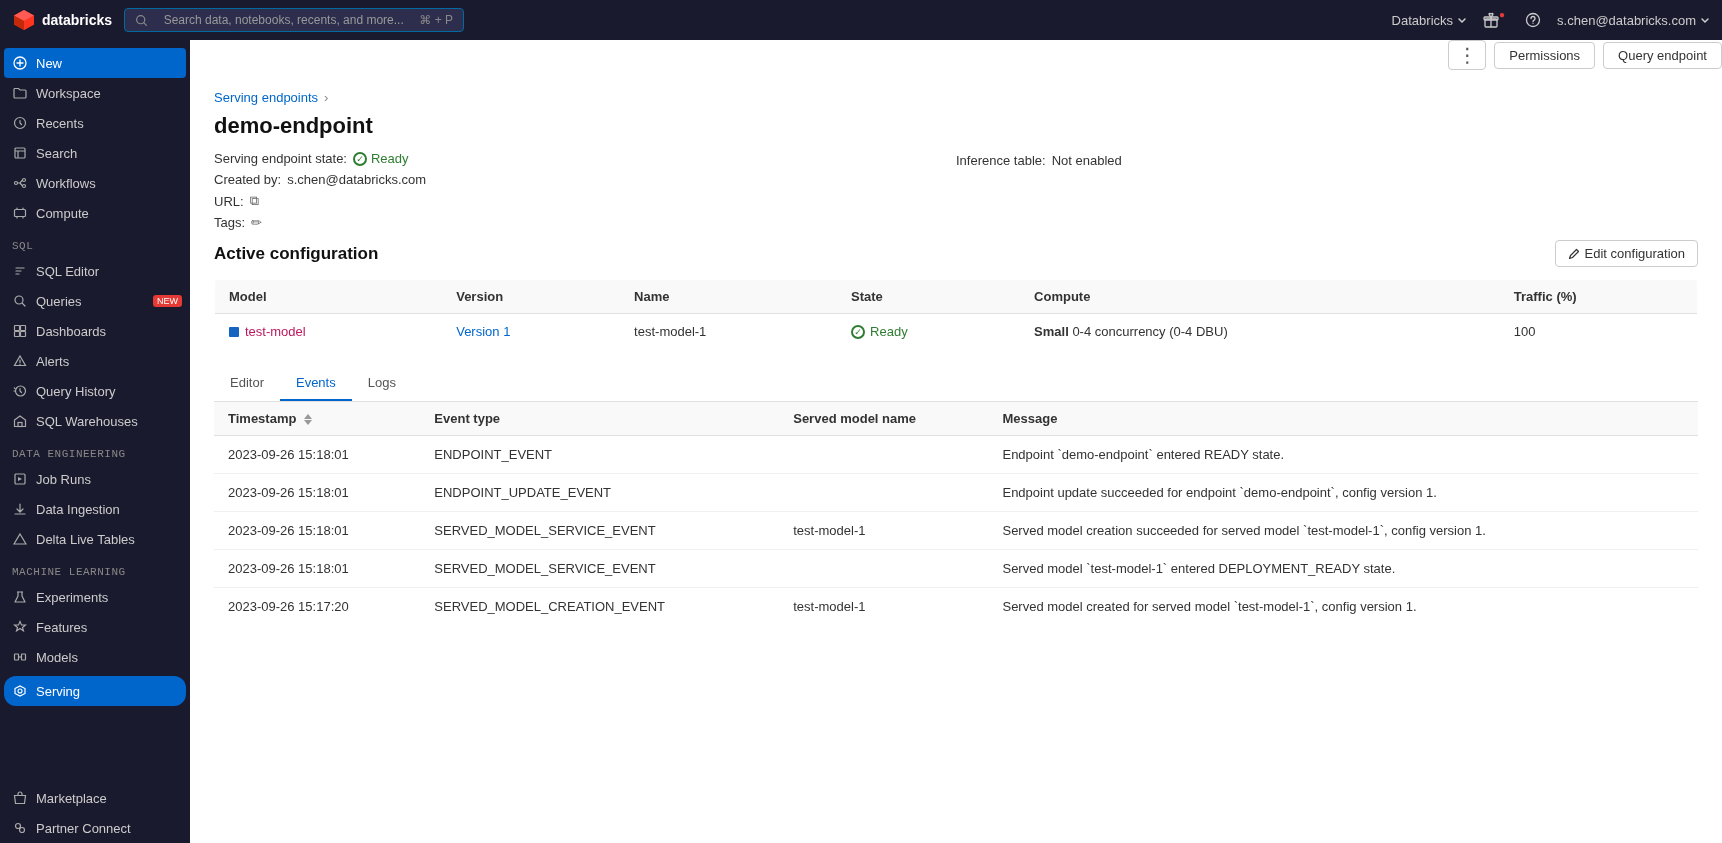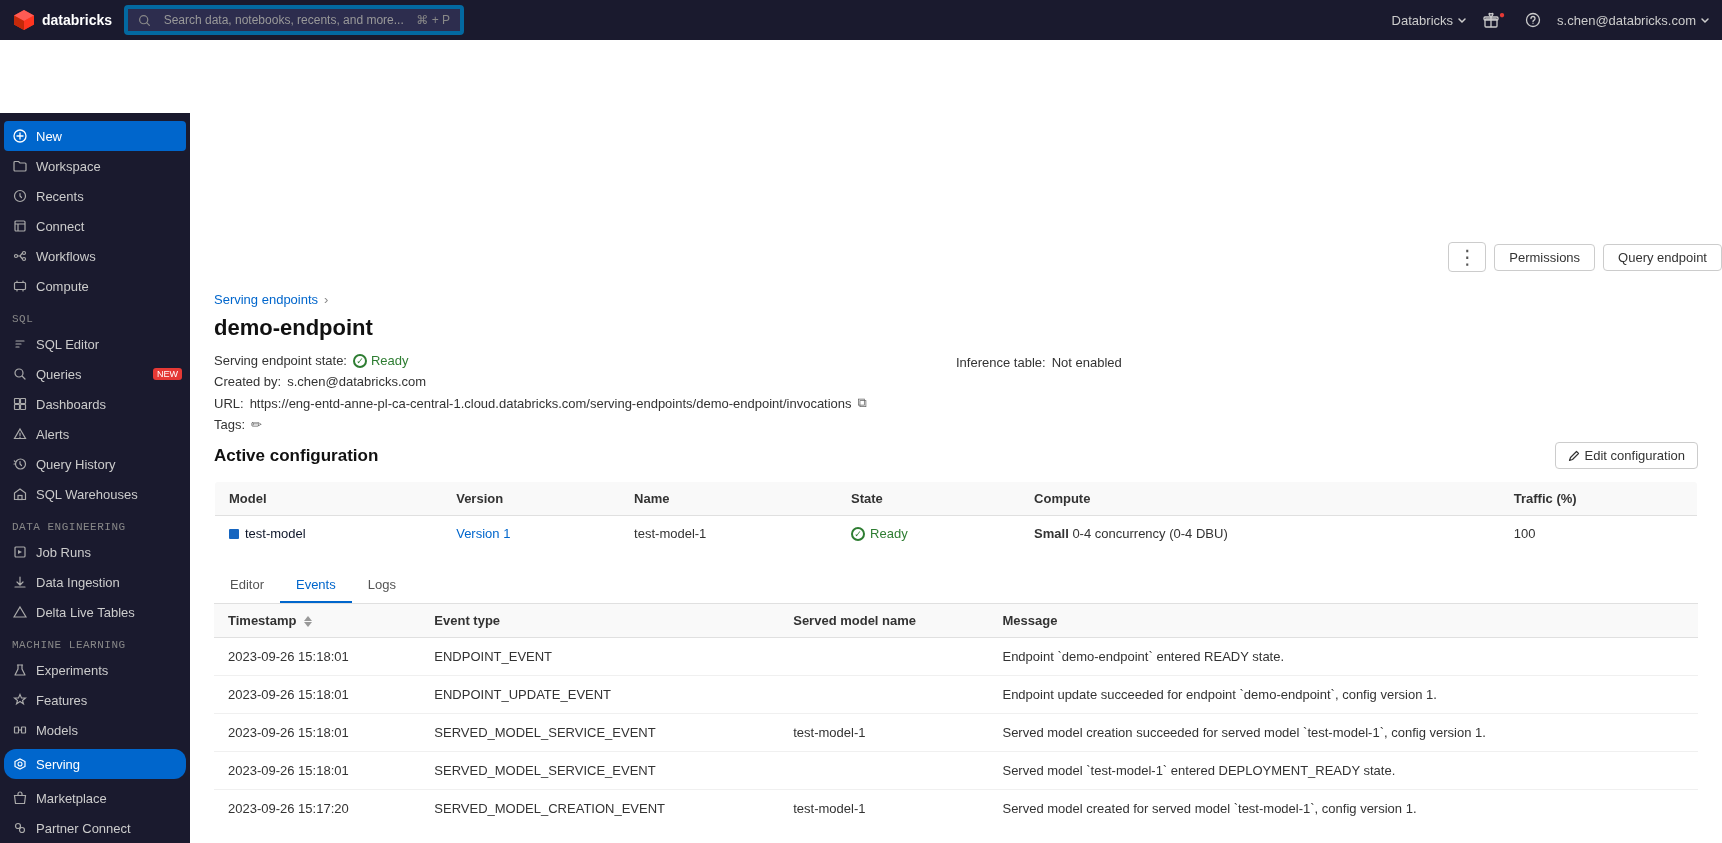--- a/index.html
+++ b/index.html
@@ -3,27 +3,27 @@
   <meta charset="utf-8">
   <style>
     * { box-sizing: border-box; margin: 0; padding: 0; }
     body { font-family: -apple-system, BlinkMacSystemFont, 'Segoe UI', sans-serif; font-size: 13px; color: #333; background: #fff; display: flex; flex-direction: column; height: 100vh; overflow: hidden; }
 
     
     .top-header { background: #1a1a2e; color: #fff; height: 40px; display: flex; align-items: center; padding: 0 12px; gap: 16px; justify-content: space-between; flex-shrink: 0; }
     .top-header-left { display: flex; align-items: center; gap: 12px; }
     .logo { display: flex; align-items: center; gap: 6px; color: #fff; font-size: 14px; font-weight: 600; }
     .logo-icon { width: 24px; height: 24px; }
-    .search-bar { background: #2d2d4e; border: 4px solid #0369a1; border-radius: 4px; padding: 4px 10px; color: #ccc; display: flex; align-items: center; gap: 8px; width: 340px; font-size: 13px; cursor: pointer; }
+    .search-bar { background: #2d2d4e; border: 1px solid #0369a1; border-radius: 4px; padding: 4px 10px; color: #ccc; display: flex; align-items: center; gap: 8px; width: 340px; font-size: 13px; cursor: pointer; }
     .search-bar span { color: #888; font-size: 12px; margin-left: auto; }
     .top-header-right { display: flex; align-items: center; gap: 16px; color: #ccc; font-size: 13px; }
     .top-right-item { cursor: pointer; display: flex; align-items: center; gap: 4px; }
 
     
-    .main-layout { display: flex; flex: 1; overflow: hidden; align-items: flex-end; }
+    .main-layout { display: flex; flex: 1; overflow: hidden; }
 
     
     .sidebar { width: 190px; background: #1a1a2e; color: #ccc; display: flex; flex-direction: column; overflow-y: auto; flex-shrink: 0; }
     .sidebar-item { display: flex; align-items: center; gap: 8px; padding: 7px 12px; cursor: pointer; font-size: 13px; position: relative; }
     .sidebar-item.active { background: #0066cc; color: #fff; border-radius: 4px; margin: 0 4px; padding: 7px 8px; }
     .sidebar-item .icon { width: 16px; height: 16px; flex-shrink: 0; display: flex; align-items: center; justify-content: center; }
     .sidebar-section-label { font-size: 11px; color: #888; padding: 12px 12px 4px; text-transform: uppercase; letter-spacing: 0.5px; font-family: Liberation Mono, monospace; }
     .badge-new { background: #e53935; color: #fff; font-size: 9px; padding: 1px 4px; border-radius: 3px; position: absolute; right: 8px; }
 
     
@@ -52,21 +52,21 @@
     
     .section-header { display: flex; align-items: center; justify-content: space-between; margin-bottom: 12px; margin-top: 8px; }
     .section-title { font-size: 17px; font-weight: 600; color: #111; }
     .edit-config-btn { display: flex; align-items: center; gap: 5px; border: 1px solid #ccc; background: #fff; padding: 5px 12px; border-radius: 4px; cursor: pointer; font-size: 13px; color: #333; }
 
     
     .data-table { width: 100%; border-collapse: collapse; border: 1px solid #e0e0e0; border-radius: 4px; overflow: hidden; }
     .data-table th { background: #f9f9f9; text-align: left; padding: 9px 14px; font-weight: 600; font-size: 13px; border-bottom: 1px solid #e0e0e0; color: #333; }
     .data-table td { padding: 10px 14px; border-bottom: 1px solid #f0f0f0; font-size: 13px; color: #333; vertical-align: middle; }
     .data-table tr:last-child td { border-bottom: none; }
-    .model-link { color: #0f172a; text-decoration: none; display: flex; align-items: center; gap: 6px; }
+    .model-link { color: #be185d; text-decoration: none; display: flex; align-items: center; gap: 6px; }
     .model-indicator { width: 10px; height: 10px; background: #1565c0; border-radius: 1px; flex-shrink: 0; }
     .version-link { color: #0066cc; text-decoration: none; }
 
     
     .tabs { display: flex; gap: 0; border-bottom: 1px solid #e0e0e0; margin-top: 16px; margin-bottom: 0; }
     .tab { padding: 9px 16px; cursor: pointer; font-size: 13px; color: #555; border-bottom: 2px solid transparent; }
     .tab.active { color: #0066cc; border-bottom: 2px solid #0066cc; font-weight: 500; }
 
     
     .events-table { width: 100%; border-collapse: collapse; }
@@ -163,21 +163,21 @@
       </span>
       <span>Recents</span>
     </div>
     <div class="sidebar-item">
       <span class="icon">
         <svg width="14" height="14" viewBox="0 0 14 14" fill="none">
             <rect x="2" y="2" width="10" height="10" rx="1" stroke="#aaa" stroke-width="1.2"></rect>
             <path d="M2 5H12M5 5V12" stroke="#aaa" stroke-width="1.2"></path>
           </svg>
       </span>
-      <span>Connect</span>
+      <span>Search</span>
     </div>
     <div class="sidebar-item">
       <span class="icon">
         <svg width="14" height="14" viewBox="0 0 14 14" fill="none">
             <circle cx="3" cy="7" r="1.5" stroke="#aaa" stroke-width="1.2"></circle>
             <circle cx="11" cy="4" r="1.5" stroke="#aaa" stroke-width="1.2"></circle>
             <circle cx="11" cy="10" r="1.5" stroke="#aaa" stroke-width="1.2"></circle>
             <path d="M4.5 7H7L9.5 4M7 7L9.5 10" stroke="#aaa" stroke-width="1.2"></path>
           </svg>
       </span>
@@ -364,21 +364,20 @@
               <span class="status-dot"></span>
               <span>Ready</span>
             </span>
           </div>
           <div class="info-row">
             <span class="info-label">Created by:</span>
             <span class="info-value">s.chen@databricks.com</span>
           </div>
           <div class="url-row">
             <span class="info-label">URL:</span>
-            <span class="url-text">https://eng-entd-anne-pl-ca-central-1.cloud.databricks.com/serving-endpoints/demo-endpoint/invocations</span>
             <span class="copy-icon">⧉</span>
           </div>
           <div class="tags-row">
             <span class="info-label">Tags:</span>
             <span class="edit-icon">✏</span>
           </div>
         </div>
         <div style="flex:1; padding-top:2px;">
           <div class="info-row">
             <span class="info-label">Inference table:</span>

